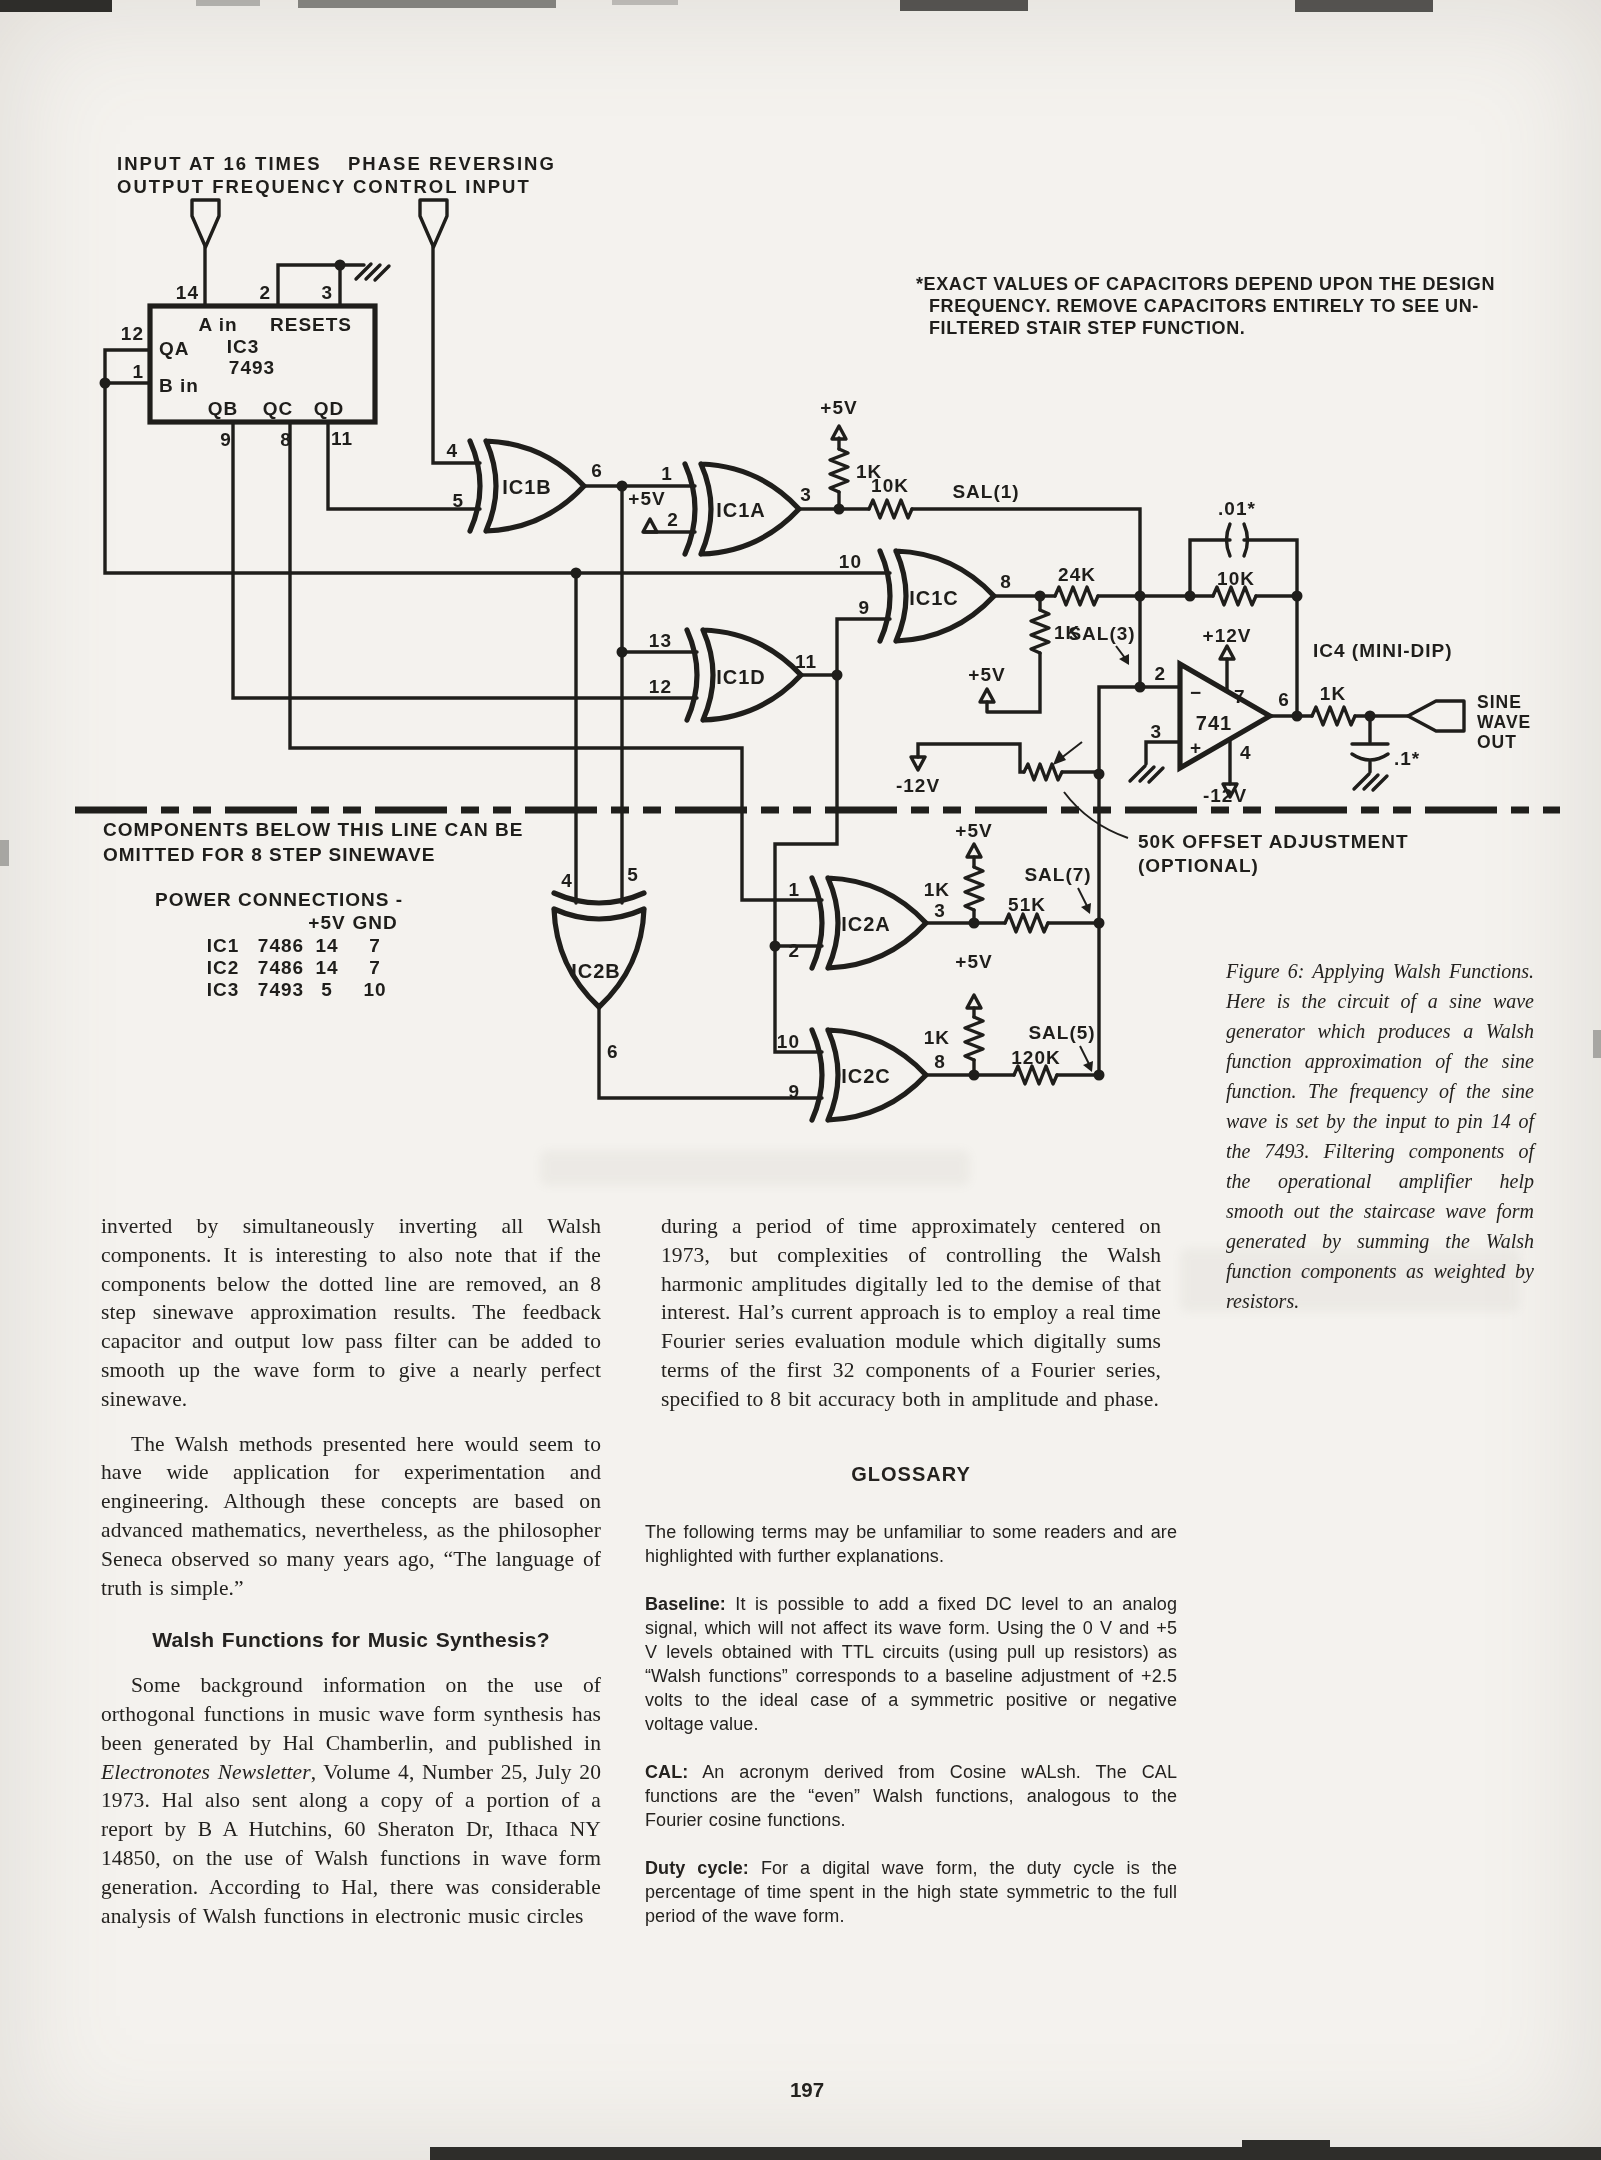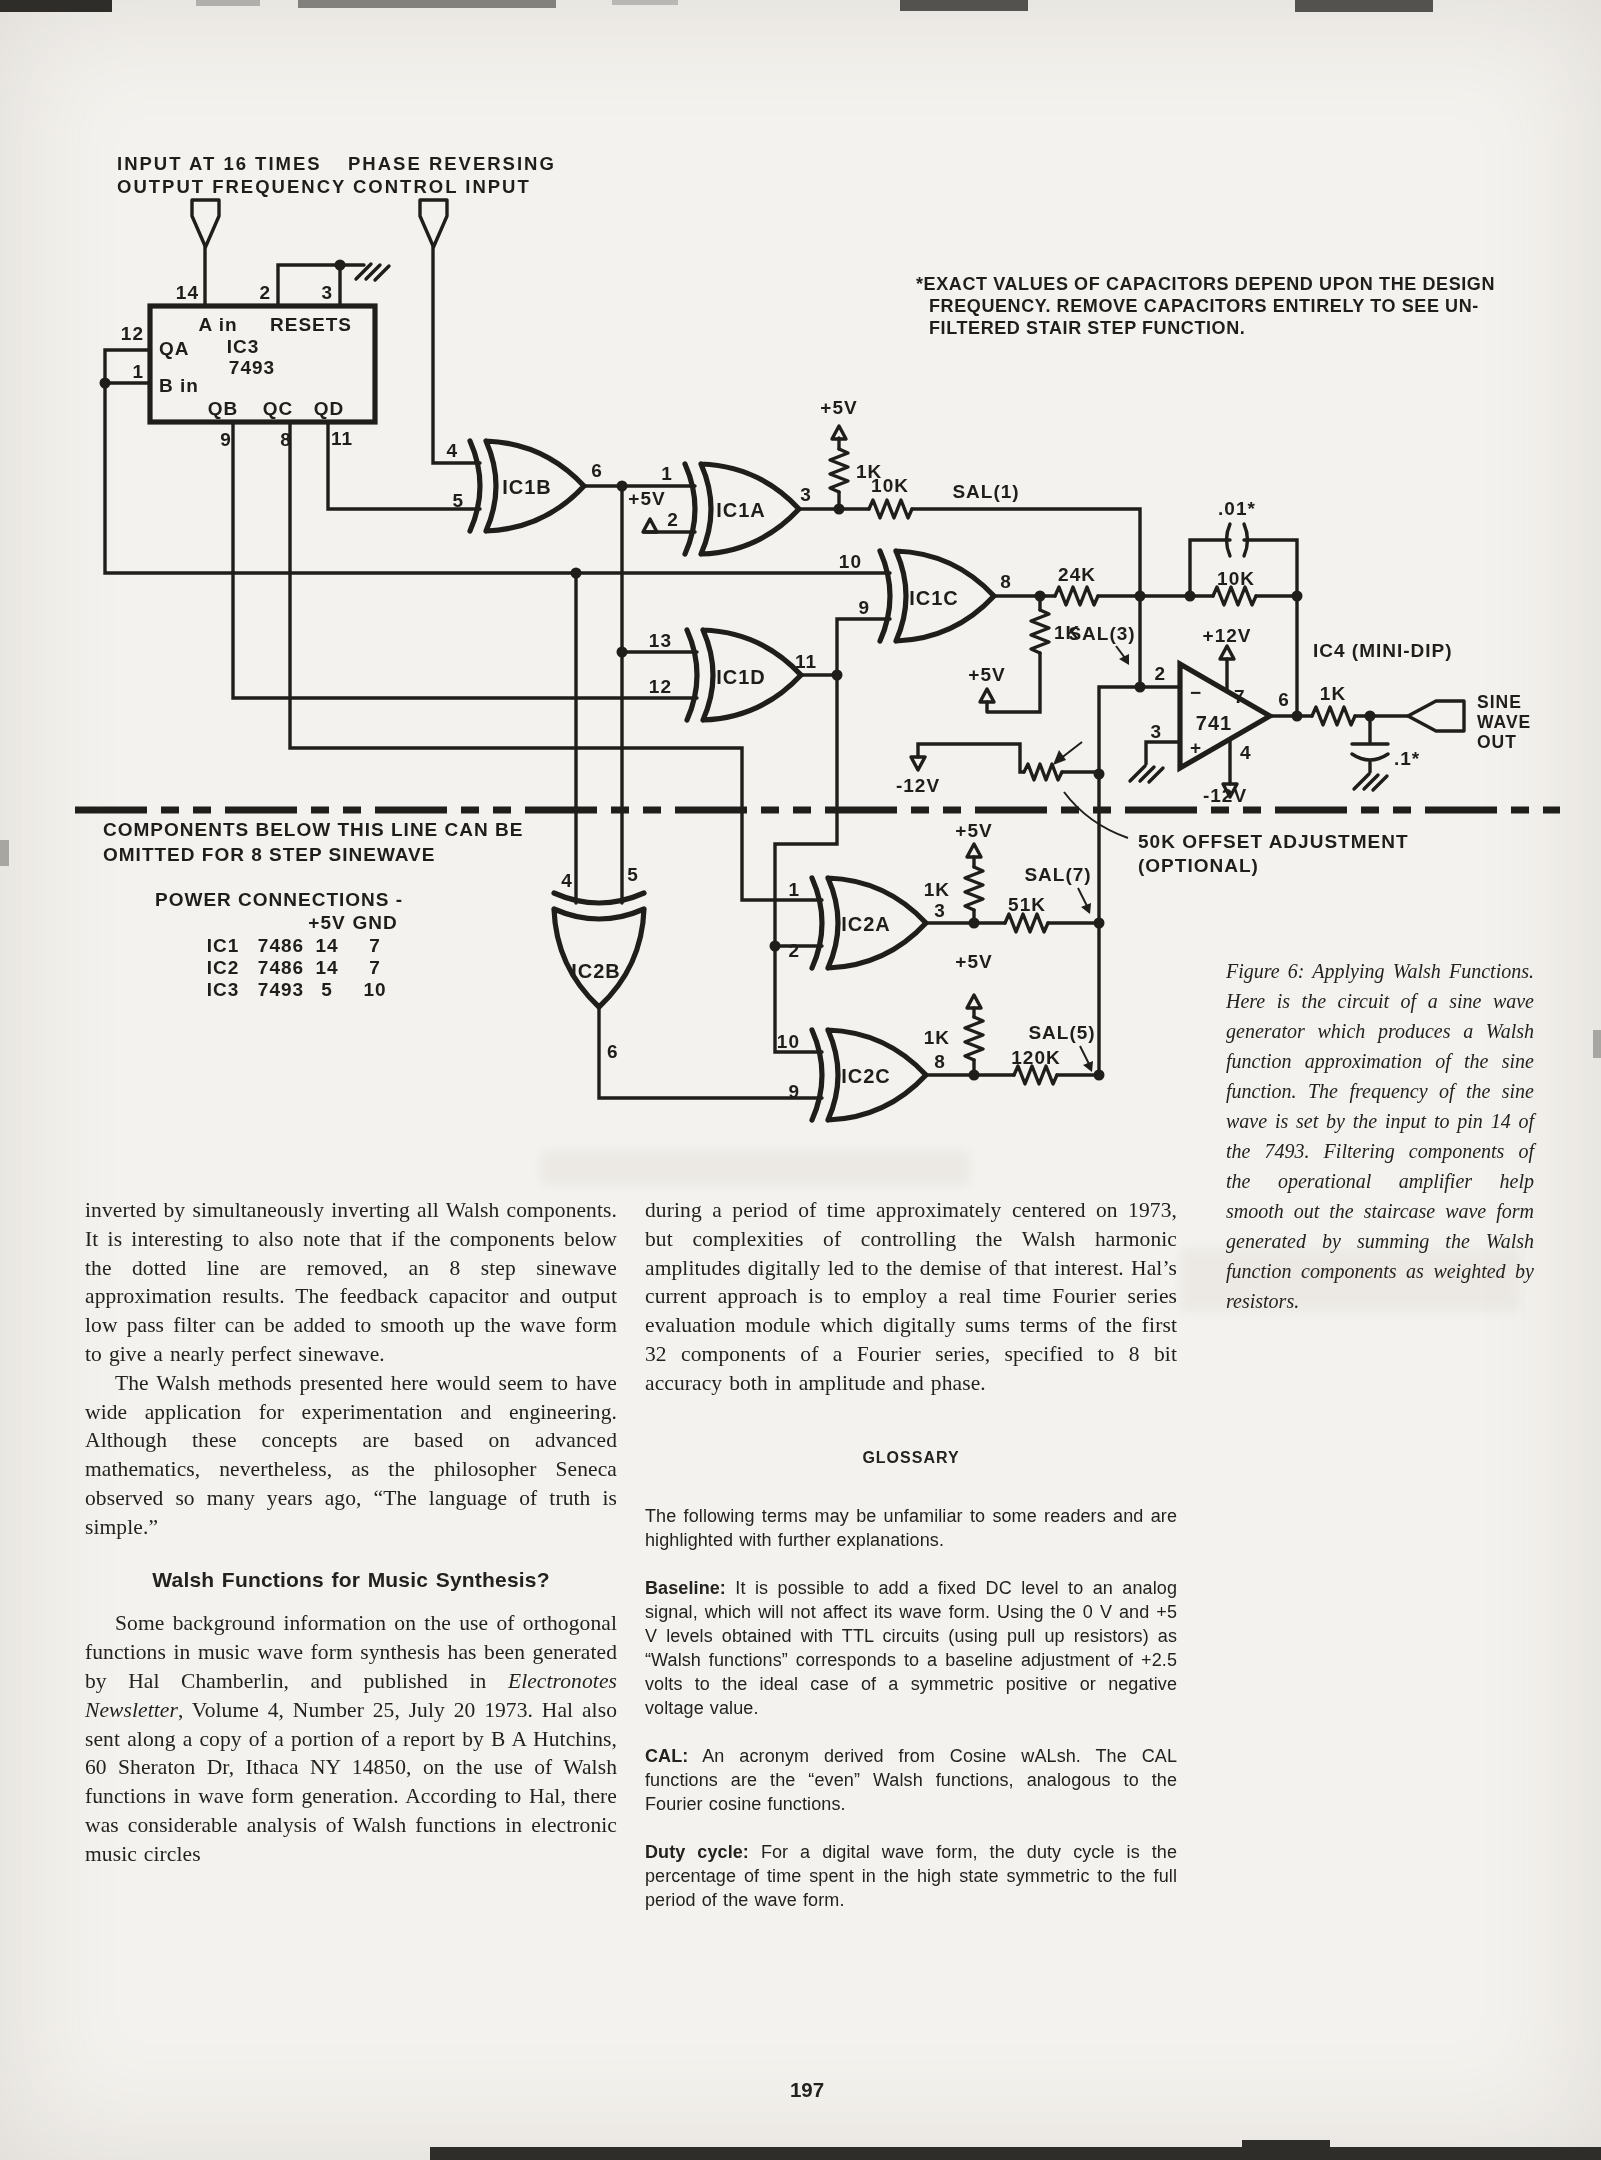--- a/index.html
+++ b/index.html
@@ -19,29 +19,29 @@
   .slab text{font-family:"Liberation Sans",sans-serif;font-weight:bold;fill:#1f1e1b;
              font-size:19px;letter-spacing:1px;}
   text.big{font-size:20px;}
   text.io{font-size:18.5px;letter-spacing:2px;}
   text.note{font-size:18px;letter-spacing:.6px;}
   text.small{font-size:17.5px;}
   .mid{text-anchor:middle;} .end{text-anchor:end;}
   
   .col{position:absolute;width:532px;text-align:justify;font-size:21.5px;line-height:28.8px;
        letter-spacing:.1px;word-spacing:1.5px;}
-  .col p{margin:0;}
+  .col p{margin:16px;}
   .col p.ind{text-indent:30px;}
   h3.head1{font-family:"Liberation Sans",sans-serif;font-size:21px;letter-spacing:.2px;
        margin:24px 0 15px 0;text-align:center;}
   .caption{position:absolute;left:1226px;top:956px;width:308px;font-style:italic;
        font-size:20px;line-height:30px;text-align:justify;word-spacing:2px;}
   .gloss{font-family:"Liberation Sans",sans-serif;font-size:18px;line-height:24px;
        text-align:justify;word-spacing:1px;}
-  .gloss .gt{font-family:"Liberation Sans",sans-serif;font-size:16px;font-weight:bold;
+  .gloss .gt{font-family:"Liberation Sans",sans-serif;font-size:20px;font-weight:bold;
        text-align:center;letter-spacing:1px;margin:48px 0 34px 0;}
   .gloss p{margin:0 0 24px 0;}
   .pageno{position:absolute;left:762px;top:2078px;width:90px;text-align:center;
        font-family:Liberation Sans, sans-serif;font-weight:bold;font-size:20.5px;}
   
   .art{position:absolute;background:#2e2d2a;}
   .ghost{position:absolute;background:#8a8578;opacity:.07;filter:blur(5px);border-radius:8px;}
 </style>
 </head>
 <body>

